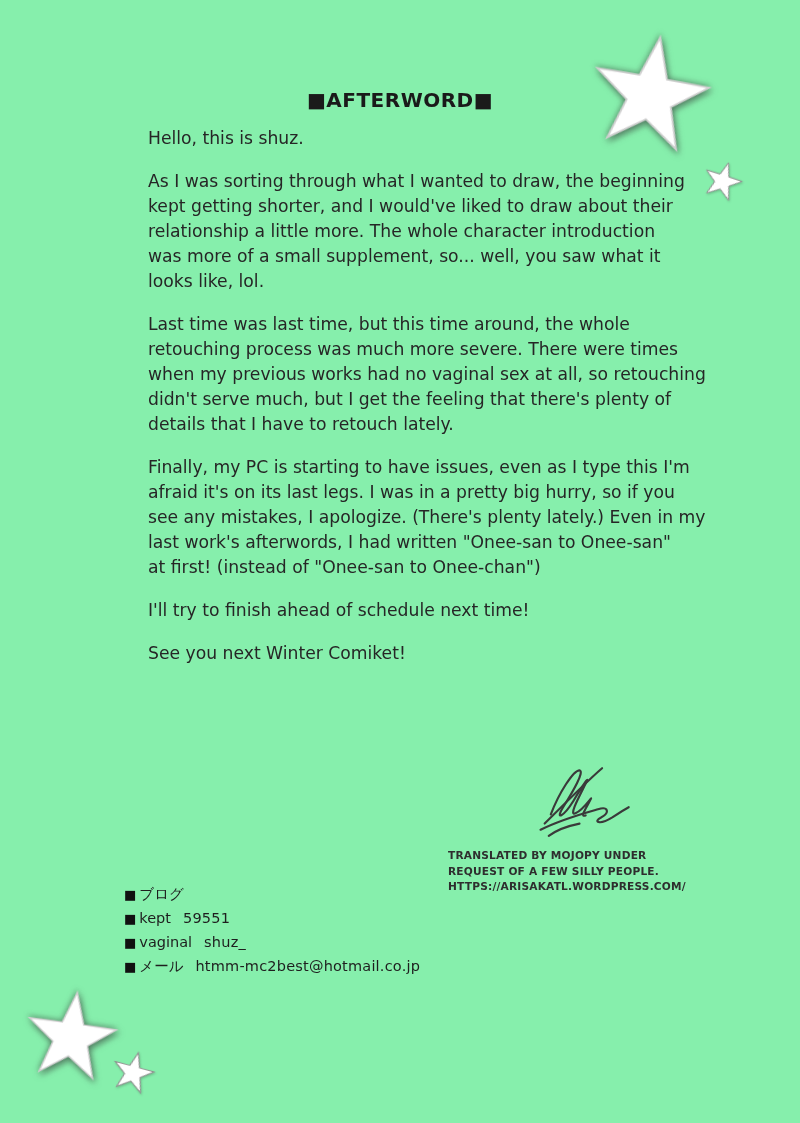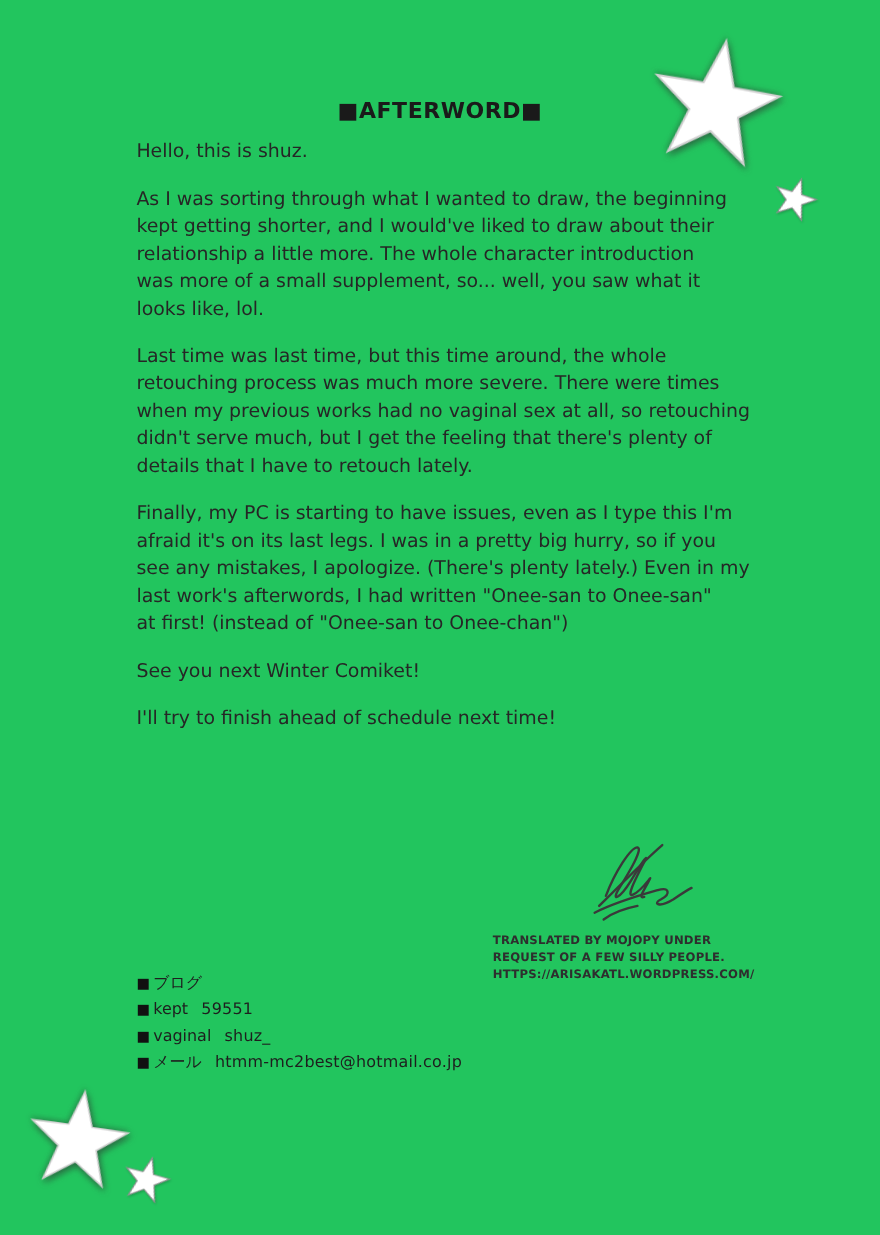--- a/index.html
+++ b/index.html
@@ -5,39 +5,39 @@
   html, body {
     margin: 0;
     padding: 0;
     background: #e9e9e9;
   }
   .page {
     position: relative;
     width: 800px;
     height: 1123px;
     margin: 0 auto;
-    background: #22c55e;
+    background: #86efac;
     overflow: hidden;
     font-family: "DejaVu Sans", "Liberation Sans", sans-serif;
     color: #222222;
   }
   .page-title {
     position: absolute;
     top: 88px;
     left: 0;
     width: 100%;
     text-align: center;
     font-size: 20px;
     font-weight: bold;
     letter-spacing: 0.5px;
     color: #1a1a1a;
   }
   .letter-body {
     position: absolute;
-    left: 124px;
+    left: 148px;
     top: 126px;
     width: 578px;
     font-size: 17.2px;
     line-height: 25px;
     color: #262626;
   }
   .letter-body p {
     margin: 0 0 18px 0;
     white-space: pre-line;
   }
@@ -147,22 +147,22 @@
     <p>Last time was last time, but this time around, the whole
 retouching process was much more severe. There were times
 when my previous works had no vaginal sex at all, so retouching
 didn't serve much, but I get the feeling that there's plenty of
 details that I have to retouch lately.</p>
     <p>Finally, my PC is starting to have issues, even as I type this I'm
 afraid it's on its last legs. I was in a pretty big hurry, so if you
 see any mistakes, I apologize. (There's plenty lately.) Even in my
 last work's afterwords, I had written "Onee-san to Onee-san"
 at first! (instead of "Onee-san to Onee-chan")</p>
+    <p>I'll try to finish ahead of schedule next time!</p>
     <p>See you next Winter Comiket!</p>
-    <p>I'll try to finish ahead of schedule next time!</p>
   </div>
 
   <div class="signature-wrap">
     <svg viewBox="0 0 115 80" aria-hidden="true">
       <path d="M30 55 C38 34 52 12 58 12 C63 13 52 32 42 48 C34 61 42 58 52 42 C61 27 69 15 64 25 C58 37 47 57 54 54 C63 50 73 33 68 42 C64 50 58 58 64 56"></path>
       <path d="M24 64 C42 46 66 22 80 10"></path>
       <path d="M20 70 C40 60 62 54 76 50 C86 47 88 53 79 58 C71 62 77 66 90 58 C96 54 102 50 106 48"></path>
       <path d="M28 76 C36 70 48 66 58 64"></path>
     </svg>
   </div>

